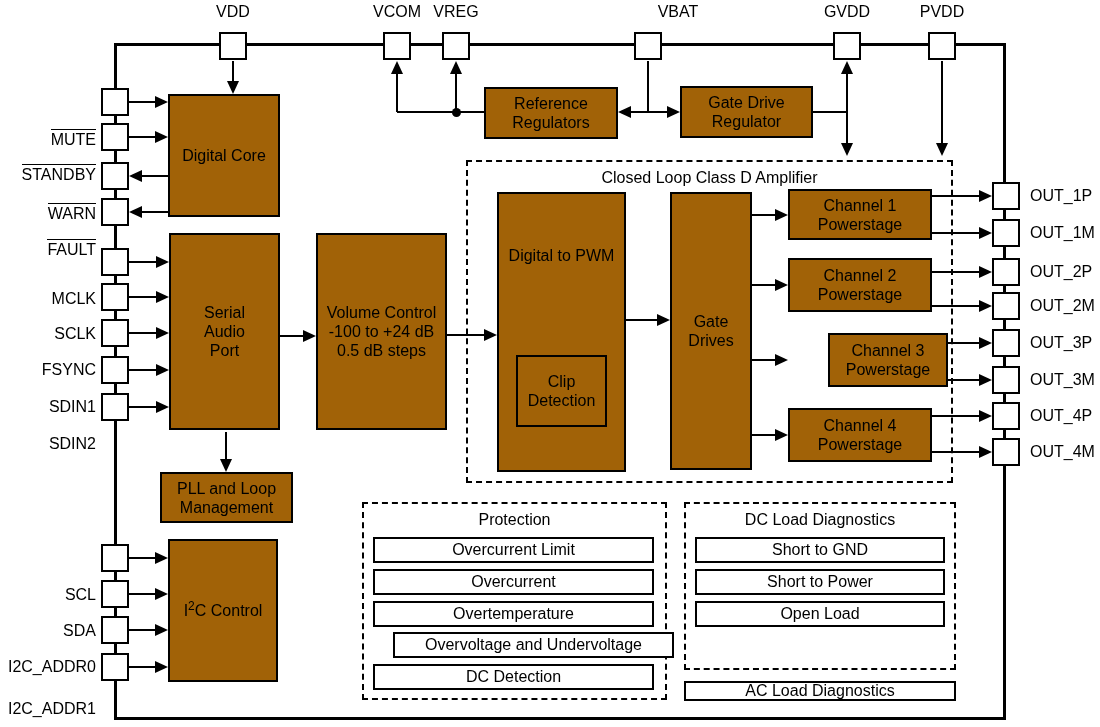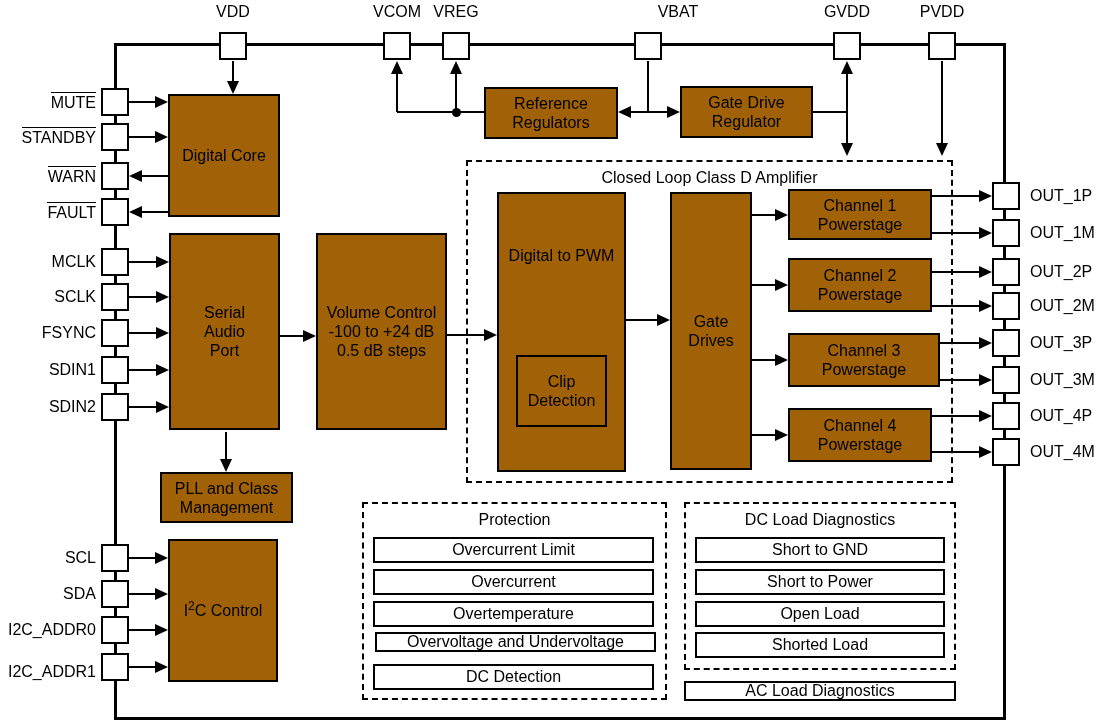--- a/index.html
+++ b/index.html
@@ -5,21 +5,21 @@
   html,body{margin:0;padding:0;background:#fff;}
   .stage{position:relative;width:1100px;height:727px;background:#fff;overflow:hidden;
          font-family:"Liberation Sans",sans-serif;color:#000;font-size:16px;}
   .outline{position:absolute;left:114px;top:43px;width:892px;height:677px;
            border:3px solid #000;box-sizing:border-box;}
   .pin{position:absolute;width:28px;height:28px;border:2px solid #000;background:#fff;
        box-sizing:border-box;}
   .toplabel{position:absolute;top:3px;width:70px;height:18px;line-height:18px;
             text-align:center;white-space:nowrap;}
   .llabel{position:absolute;left:0;width:96px;height:20px;line-height:20px;
-          text-align:right;white-space:nowrap;}
+          text-align:right;white-space:nowrap;margin-top:37px;}
   .rlabel{position:absolute;left:1030px;height:20px;line-height:20px;white-space:nowrap;}
   .ovl{display:inline-block;border-top:1.5px solid #000;padding-top:1px;line-height:17px;}
   .blk{position:absolute;border:2px solid #000;background:#a16207;box-sizing:border-box;
        display:flex;align-items:center;justify-content:center;text-align:center;
        white-space:pre-line;line-height:19px;}
   .dashed{position:absolute;border:2px dashed #000;background:transparent;
           box-sizing:border-box;}
   .boxtitle{position:absolute;width:100%;top:6px;left:0;text-align:center;line-height:19px;}
   .item{position:absolute;border:2px solid #000;background:#fff;box-sizing:border-box;
         display:flex;align-items:center;justify-content:center;line-height:18px;}
@@ -174,53 +174,52 @@
   <div class="blk" style="left:169px;top:233px;width:111px;height:197px">Serial
 Audio
 Port</div>
   <div class="blk" style="left:316px;top:233px;width:131px;height:197px">Volume Control
 -100 to +24 dB
 0.5 dB steps</div>
   <div class="blk" style="left:484px;top:87px;width:134px;height:52px">Reference
 Regulators</div>
   <div class="blk" style="left:680px;top:86px;width:133px;height:52px">Gate Drive
 Regulator</div>
-  <div class="blk" style="left:160px;top:472px;width:133px;height:51px">PLL and Class
+  <div class="blk" style="left:160px;top:472px;width:133px;height:51px">PLL and Loop
 Management</div>
   <div class="blk" style="left:168px;top:539px;width:110px;height:143px"><span><span>I</span><sup class="i2c">2</sup><span>C Control</span></span></div>
 
   <div class="dashed" style="left:466px;top:160px;width:487px;height:323px">
     <div class="boxtitle">Closed Loop Class D Amplifier</div>
   </div>
   <div class="blk" style="left:497px;top:192px;width:129px;height:280;height:280px;align-items:flex-start;padding-top:52px">Digital to PWM</div>
   <div class="blk" style="left:516px;top:355px;width:91px;height:72px">Clip
 Detection</div>
   <div class="blk" style="left:670px;top:192px;width:82px;height:278px">Gate
 Drives</div>
   <div class="blk" style="left:788px;top:189px;width:144px;height:51px">Channel 1
 Powerstage</div>
   <div class="blk" style="left:788px;top:258px;width:144px;height:54px">Channel 2
 Powerstage</div>
-  <div class="blk" style="left:788px;top:333px;width:152px;height:54px">Channel 3
+  <div class="blk" style="left:828px;top:333px;width:120px;height:54px">Channel 3
 Powerstage</div>
   <div class="blk" style="left:788px;top:408px;width:144px;height:54px">Channel 4
 Powerstage</div>
 
   <div class="dashed" style="left:362px;top:502px;width:305px;height:198px">
     <div class="boxtitle">Protection</div>
   </div>
   <div class="item" style="left:373px;top:537px;width:281px;height:26px">Overcurrent Limit</div>
   <div class="item" style="left:373px;top:569px;width:281px;height:26px">Overcurrent</div>
   <div class="item" style="left:373px;top:601px;width:281px;height:26px">Overtemperature</div>
-  <div class="item" style="left:375px;top:632px;width:281px;height:20px">Overvoltage and Undervoltage</div>
+  <div class="item" style="left:393px;top:632px;width:281px;height:26px">Overvoltage and Undervoltage</div>
   <div class="item" style="left:373px;top:664px;width:281px;height:26px">DC Detection</div>
 
   <div class="dashed" style="left:684px;top:502px;width:272px;height:168px">
     <div class="boxtitle">DC Load Diagnostics</div>
   </div>
   <div class="item" style="left:695px;top:537px;width:250px;height:26px">Short to GND</div>
   <div class="item" style="left:695px;top:569px;width:250px;height:26px">Short to Power</div>
   <div class="item" style="left:695px;top:601px;width:250px;height:26px">Open Load</div>
-  <div class="item" style="left:695px;top:632px;width:250px;height:26px">Shorted Load</div>
 
   <div class="item" style="left:684px;top:681px;width:272px;height:20px">AC Load Diagnostics</div>
 
 </div>
 
 </body></html>

